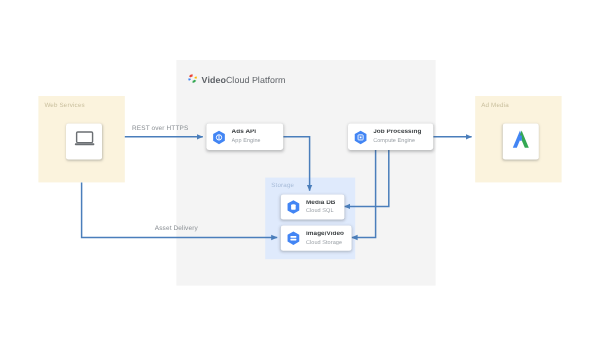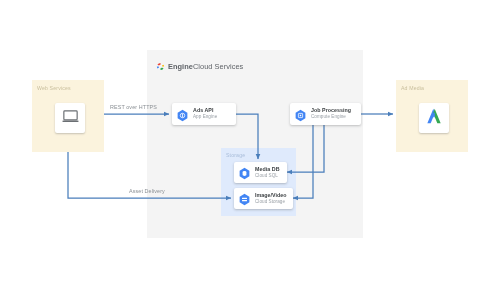--- a/index.html
+++ b/index.html
@@ -141,21 +141,21 @@
     <span style="display:block;">
       <svg width="9" height="9" viewBox="0 0 24 24">
         <path d="M12 2.4a9.6 9.6 0 0 0-8.2 4.6l4.3 2.5A4.75 4.75 0 0 1 12 7.25z" fill="#ea4335"></path>
         <path d="M21.6 12a9.6 9.6 0 0 0-1.4-5l-4.3 2.5A4.75 4.75 0 0 1 16.75 12z" fill="#fbbc05"></path>
         <path d="M12 21.6a9.6 9.6 0 0 0 8.2-4.6l-4.3-2.5A4.75 4.75 0 0 1 12 16.75z" fill="#34a853"></path>
         <path d="M2.4 12a9.6 9.6 0 0 0 1.4 5l4.3-2.5A4.75 4.75 0 0 1 7.25 12z" fill="#4285f4"></path>
         <circle cx="12" cy="12" r="3.1" fill="#f4f4f4"></circle>
       </svg>
     </span>
     <span id="gcp-wordmark">
-      <span class="g-bold">Engine</span><span>Cloud Services</span>
+      <span class="g-bold">Video</span><span>Cloud Platform</span>
     </span>
   </div>
 
   <div class="zone zone-storage" style="left:221px; top:148px; width:75px; height:68px;"></div>
   <div class="zone-label zone-label-storage" style="left:226px; top:152px;">Storage</div>
 
   <div class="zone zone-ext" style="left:32px; top:80px; width:72px; height:72px;"></div>
   <div class="zone-label" style="left:37px; top:85px;">Web Services</div>
   <div class="icon-card" style="left:55px; top:103px; width:30px; height:30px;">
     <span style="display:block;">

